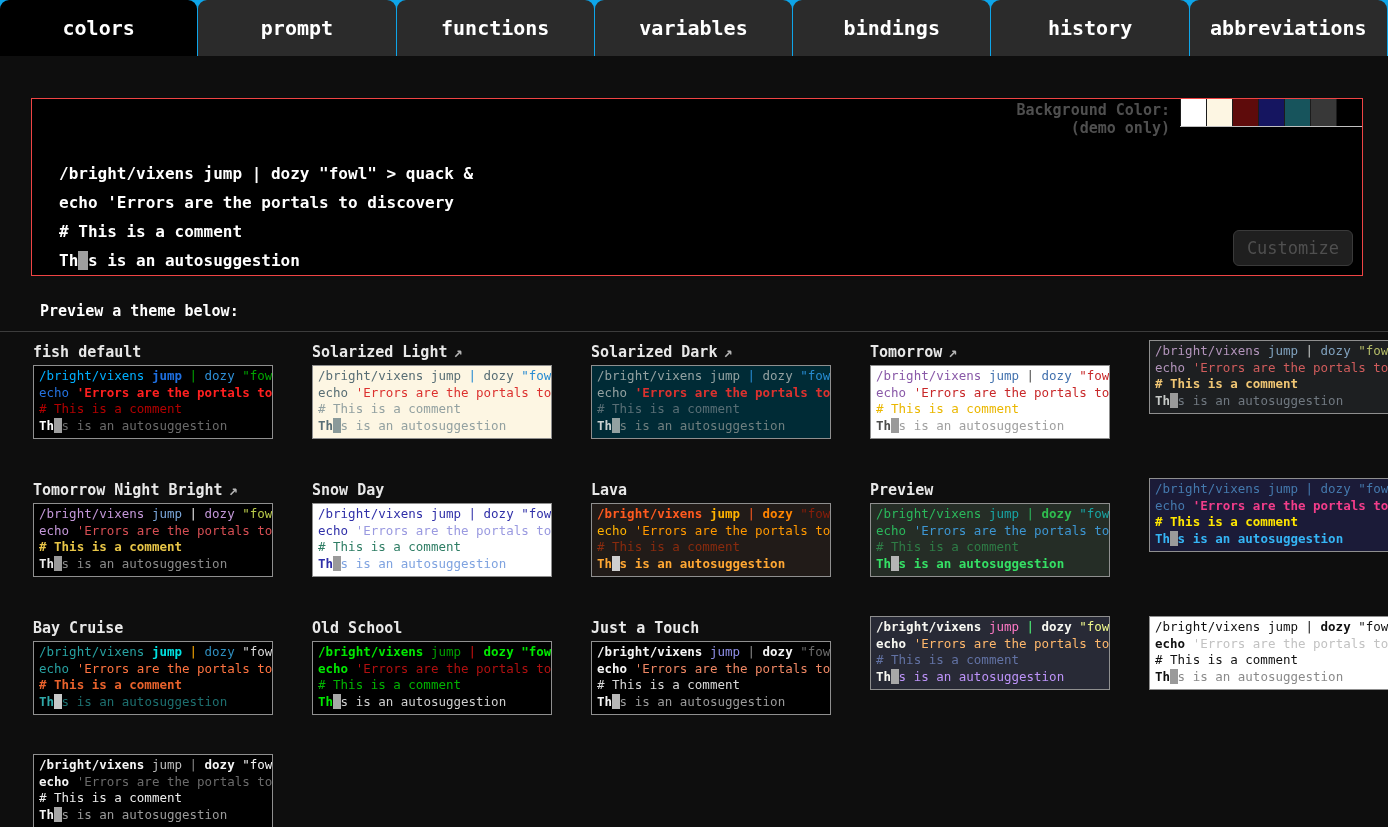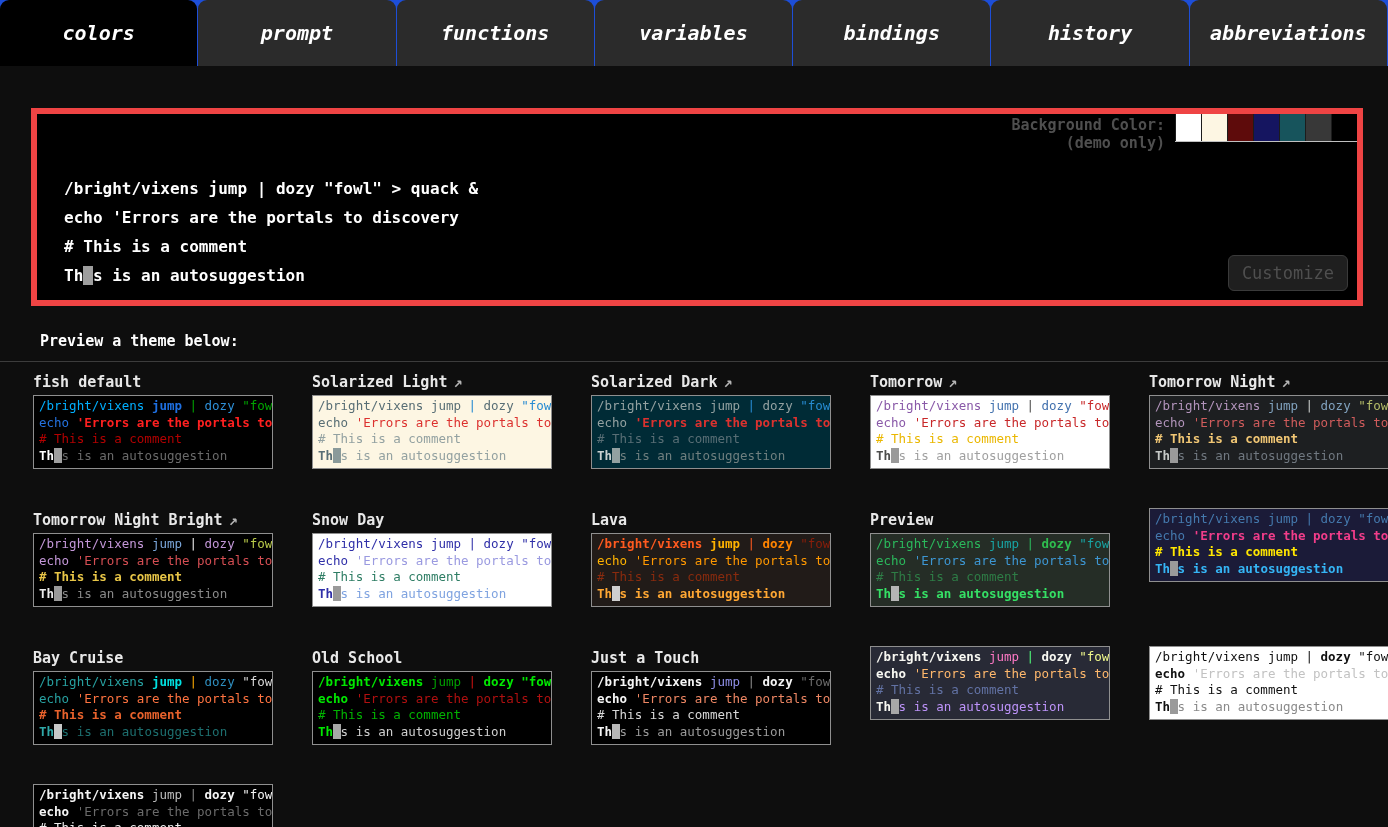--- a/index.html
+++ b/index.html
@@ -4,39 +4,39 @@
 <style>
   * { box-sizing: border-box; }
   html,body { margin:0; padding:0; }
   body {
     width:1388px; height:827px; overflow:hidden;
     background:#0e0e0e;
     font-family:"DejaVu Sans Mono", monospace;
   }
   
   .tabbar {
-    display:flex; height:66px; background:#1d4ed8;font-style:italic;
+    display:flex; height:56px; background:#0ea5e9;
   }
   .tab {
     flex:1 1 0; margin:0 1px 0 0;
     display:flex; align-items:center; justify-content:center;
     background:#2b2b2b; color:#ffffff;
     font-size:20px; font-weight:bold;
     border-radius:9px 9px 0 0;
     cursor:pointer; user-select:none;
   }
   .tab.active { background:#000000; }
   
   .content { background:#0e0e0e; }
   .terminal-box {
     position:relative;
     margin:42px 24px 0 31px;
-    width:1332px; height:198px;
+    width:1332px; height:178px;
     background:#000000;
-    border:6px solid #ef4444;
+    border:1px solid #ef4444;
   }
   .bg-row {
     position:absolute; top:0; right:0;
     display:flex; align-items:flex-start;
   }
   .bg-label-wrap {
     color:#4f4f4f; font-size:15px; font-weight:bold;
     text-align:right; line-height:18px; padding:2px 10px 0 0;
   }
   .swatches {
@@ -153,21 +153,20 @@
         <div class="theme-card">
           <div class="theme-title"><span>Tomorrow</span><span class="arrow">↗</span></div>
           <div class="theme-preview" style="background: rgb(255, 255, 255);">
             <div class="tline"><span style="color: rgb(137, 89, 168); font-weight: normal;">/bright/vixens</span><span style="color: rgb(66, 113, 174); font-weight: normal;"> jump </span><span style="color: rgb(77, 77, 76); font-weight: normal;">|</span><span style="color: rgb(66, 113, 174); font-weight: normal;"> dozy </span><span style="color: rgb(200, 40, 41); font-weight: normal;">"fowl" &gt; quack &amp;</span></div>
             <div class="tline"><span style="color: rgb(137, 89, 168); font-weight: normal;">echo </span><span style="color: rgb(200, 40, 41); font-weight: normal;">'Errors are the portals to discovery</span></div>
             <div class="tline"><span style="color: rgb(234, 183, 0); font-weight: normal;"># This is a comment</span></div>
             <div class="tline"><span style="color: rgb(77, 77, 76); font-weight: bold;">Th</span><span class="cursor" style="background: rgb(154, 154, 154);">i</span><span style="color: rgb(160, 160, 160); font-weight: normal;">s is an autosuggestion</span></div>
           </div>
         </div>
         <div class="theme-card">
-          <div class="theme-title"><span>Tomorrow Night</span><span class="arrow">↗</span></div>
           <div class="theme-preview" style="background: rgb(29, 31, 33);">
             <div class="tline"><span style="color: rgb(178, 148, 187); font-weight: normal;">/bright/vixens</span><span style="color: rgb(129, 162, 190); font-weight: normal;"> jump </span><span style="color: rgb(197, 200, 198); font-weight: normal;">|</span><span style="color: rgb(129, 162, 190); font-weight: normal;"> dozy </span><span style="color: rgb(181, 189, 104); font-weight: normal;">"fowl" &gt; quack &amp;</span></div>
             <div class="tline"><span style="color: rgb(178, 148, 187); font-weight: normal;">echo </span><span style="color: rgb(208, 92, 92); font-weight: normal;">'Errors are the portals to discovery</span></div>
             <div class="tline"><span style="color: rgb(240, 198, 116); font-weight: bold;"># This is a comment</span></div>
             <div class="tline"><span style="color: rgb(197, 200, 198); font-weight: bold;">Th</span><span class="cursor" style="background: rgb(154, 154, 154);">i</span><span style="color: rgb(112, 120, 128); font-weight: normal;">s is an autosuggestion</span></div>
           </div>
         </div>
         <div class="theme-card">
           <div class="theme-title"><span>Tomorrow Night Bright</span><span class="arrow">↗</span></div>
           <div class="theme-preview" style="background: rgb(0, 0, 0);">

